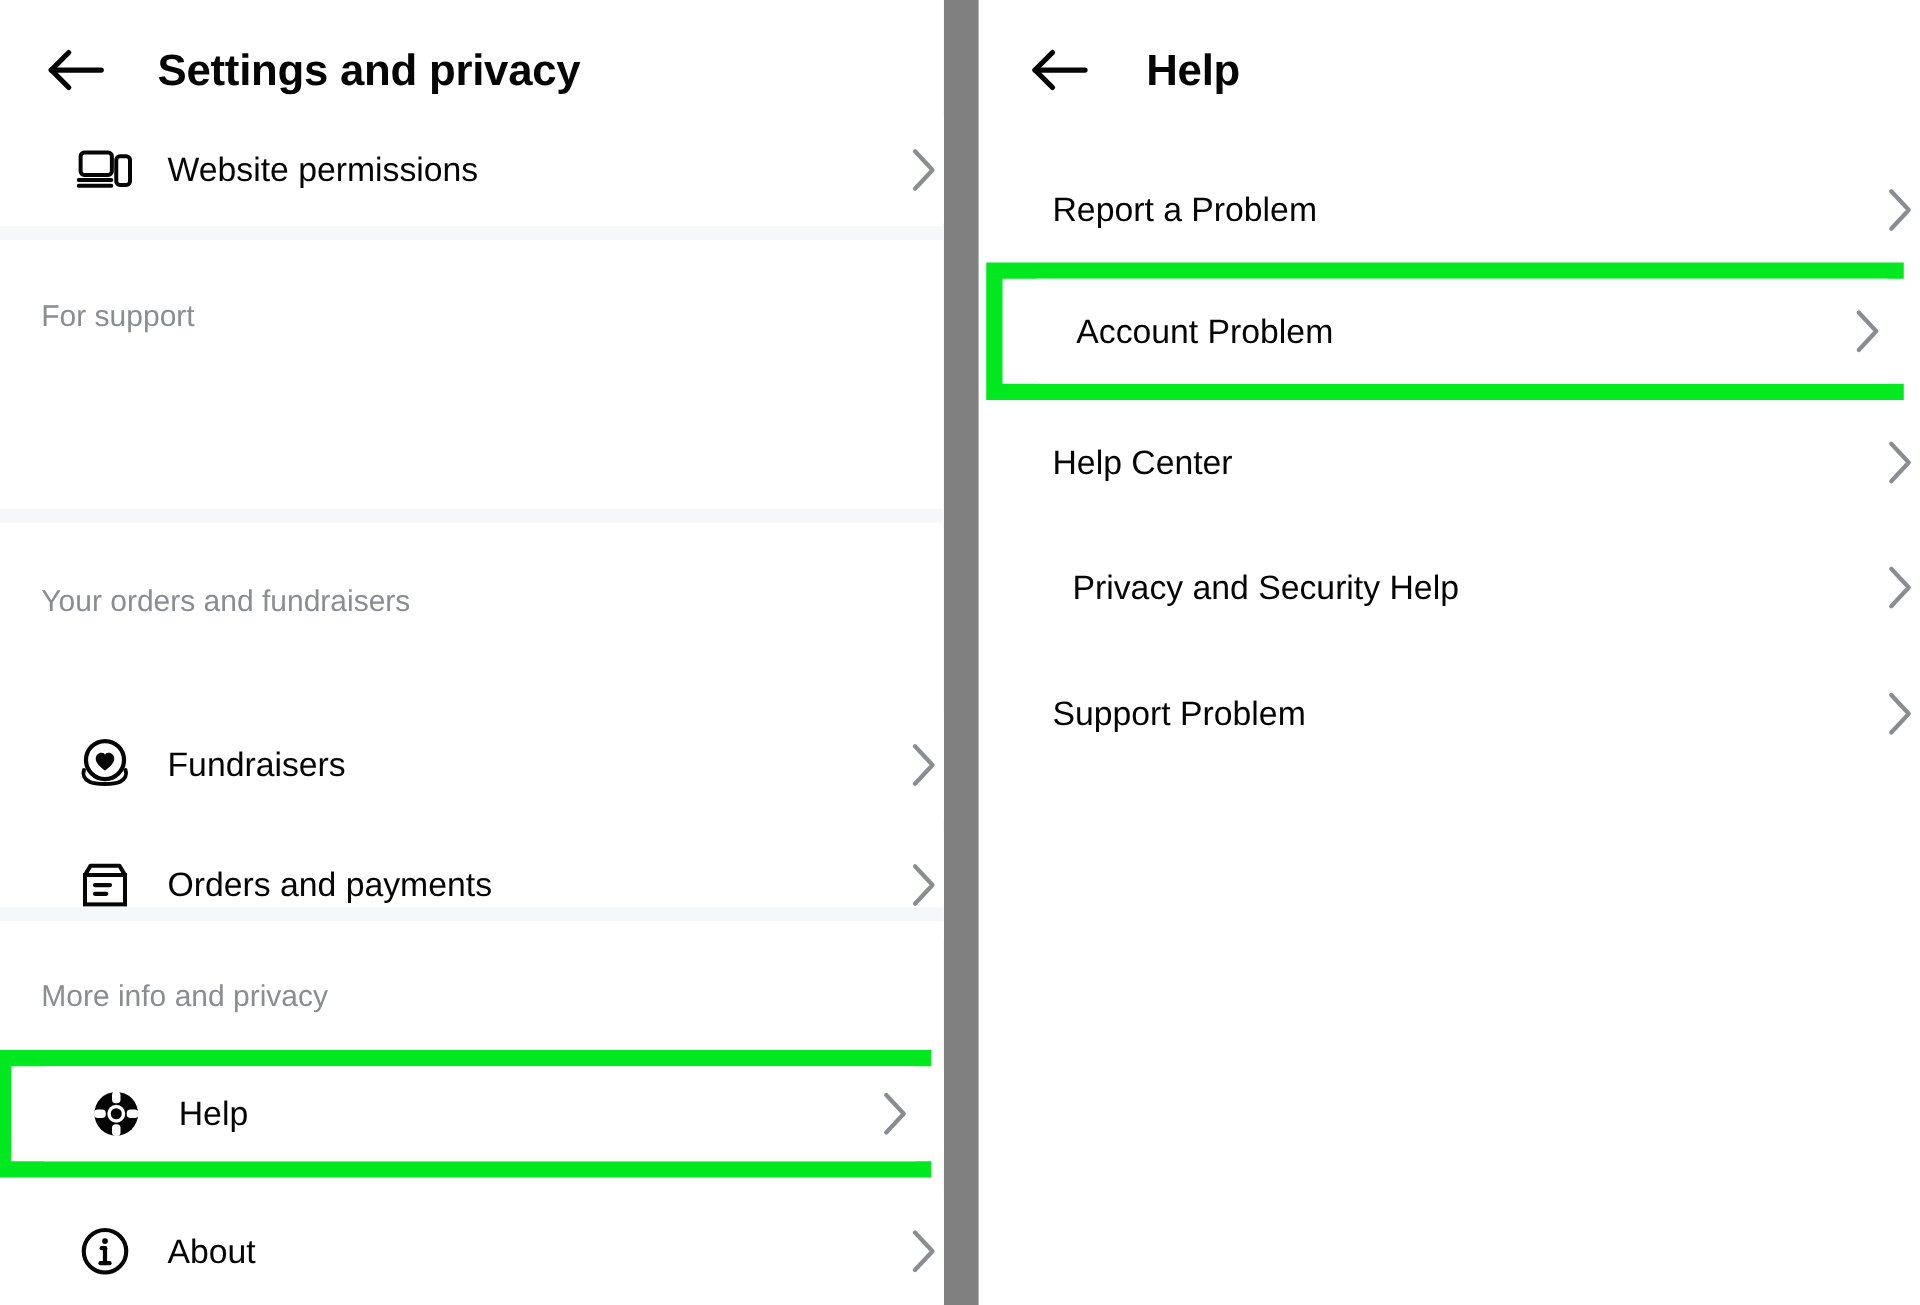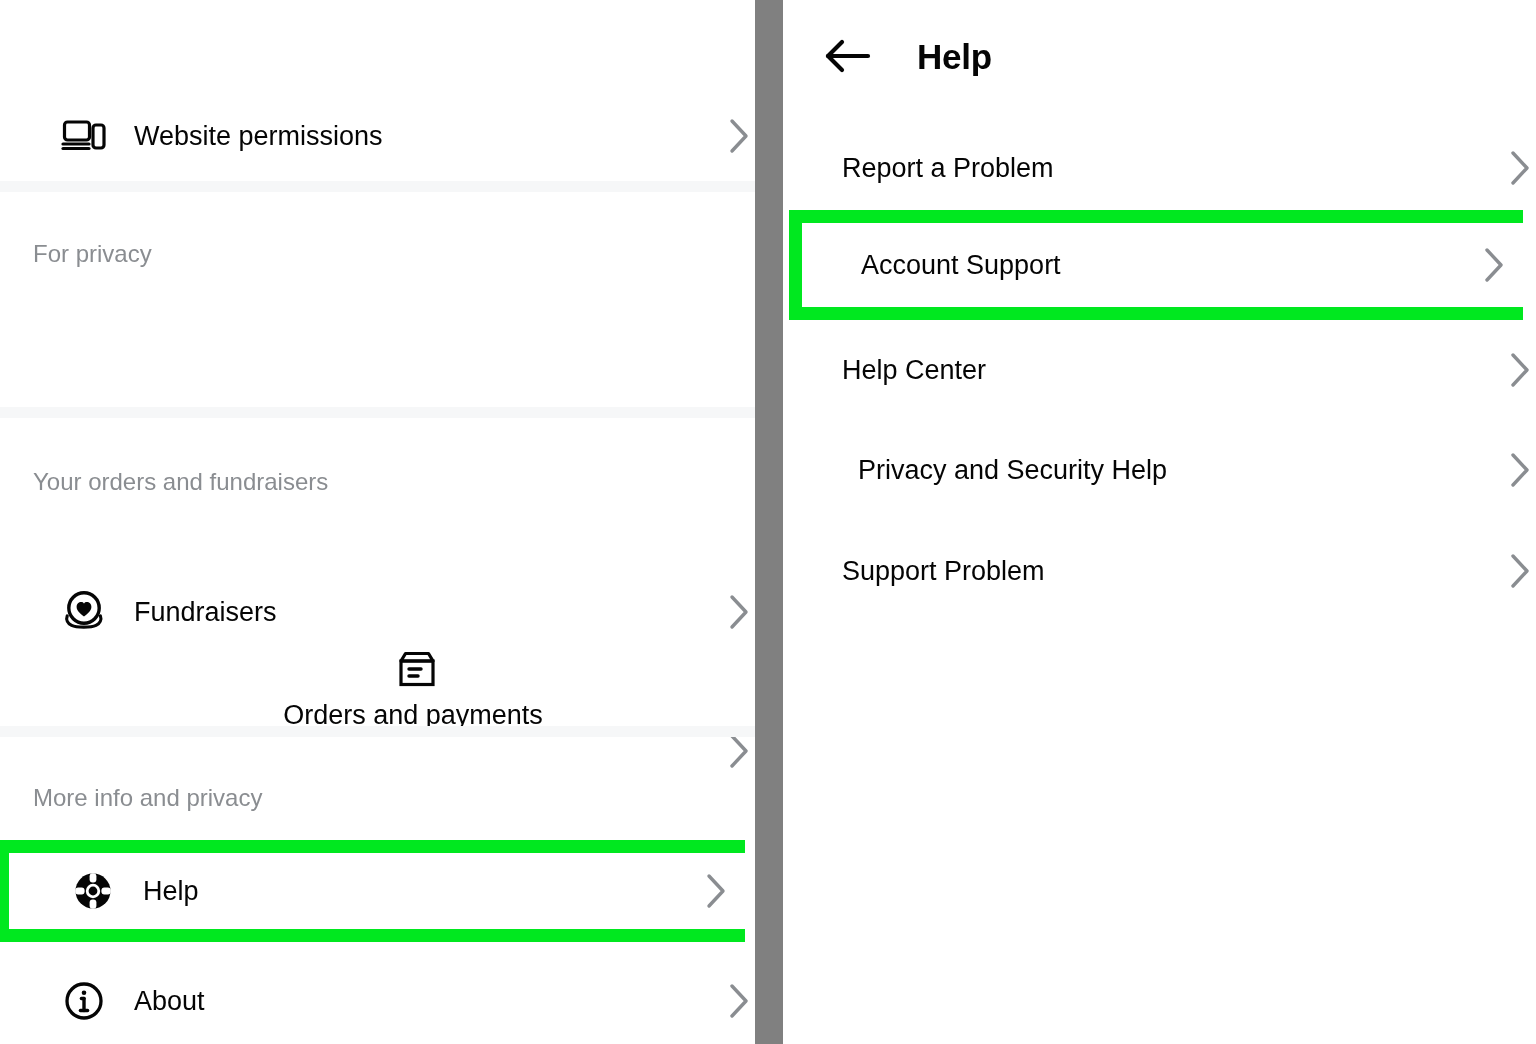--- a/index.html
+++ b/index.html
@@ -88,41 +88,50 @@
   }
   .hl-box .row { height:100%; }
 </style>
 </head>
 <body>
 
 <div class="screen">
 
   <div class="panel panel-left">
 
+    <div class="page-header hdr-left">
+      <div class="back-arrow">
+        <svg width="48" height="40" viewBox="0 0 48 40" aria-hidden="true">
+          <path d="M4 20 H44" stroke="#050505" stroke-width="4.2" stroke-linecap="round" fill="none"></path>
+          <path d="M18 6 L4 20 L18 34" stroke="#050505" stroke-width="4.2" stroke-linecap="round" stroke-linejoin="round" fill="none"></path>
+        </svg>
+      </div>
+      <div class="page-title">Settings and privacy</div>
+    </div>
 
     <div class="row abs" style="top:94px;">
       <span class="row-icon">
         <svg width="46" height="46" viewBox="0 0 46 46" aria-hidden="true">
           <rect x="3.5" y="9" width="25" height="18" rx="3" stroke="#050505" stroke-width="3.2" fill="none"></rect>
           <path d="M2 31 H28" stroke="#050505" stroke-width="3.2" stroke-linecap="round"></path>
           <path d="M2 35.5 H28" stroke="#050505" stroke-width="3.2" stroke-linecap="round"></path>
           <rect x="32" y="12" width="11" height="23" rx="3" stroke="#050505" stroke-width="3.2" fill="none"></rect>
         </svg>
       </span>
       <span class="row-label">Website permissions</span>
       <span class="chevron">
         <svg width="24" height="40" viewBox="0 0 24 40" aria-hidden="true">
           <path d="M5 5 L19 20 L5 35" stroke="#8a8d91" stroke-width="3.4" fill="none" stroke-linecap="round" stroke-linejoin="round"></path>
         </svg>
       </span>
     </div>
 
     <div class="divider-band abs" style="top:181px;"></div>
 
-    <div class="section-label abs" style="top:242px;">For privacy</div>
+    <div class="section-label abs" style="top:242px;">For support</div>
 
 
     <div class="divider-band abs" style="top:407px;"></div>
 
     <div class="section-label abs" style="top:470px;">Your orders and fundraisers</div>
 
     <div class="row abs" style="top:570px;">
       <span class="row-icon">
         <svg width="46" height="46" viewBox="0 0 46 46" aria-hidden="true">
           <path d="M6.2 27 c-1.4 3.6 .4 7.4 4.4 9.4 c3.6 1.8 8.6 1.8 12.2 1.8 c3.6 0 8.6 0 12.2-1.8 c4-2 5.8-5.8 4.4-9.4" stroke="#050505" stroke-width="3.2" fill="none" stroke-linecap="round"></path>
@@ -131,21 +140,21 @@
         </svg>
       </span>
       <span class="row-label">Fundraisers</span>
       <span class="chevron">
         <svg width="24" height="40" viewBox="0 0 24 40" aria-hidden="true">
           <path d="M5 5 L19 20 L5 35" stroke="#8a8d91" stroke-width="3.4" fill="none" stroke-linecap="round" stroke-linejoin="round"></path>
         </svg>
       </span>
     </div>
 
-    <div class="row abs" style="top:638px;flex-direction:column;">
+    <div class="row abs" style="top:666px;">
       <span class="row-icon">
         <svg width="46" height="46" viewBox="0 0 46 46" aria-hidden="true">
           <path d="M7 15 L11.5 7.5 H34.5 L39 15 Z" stroke="#050505" stroke-width="3.2" fill="none" stroke-linejoin="round"></path>
           <rect x="7" y="15" width="32" height="23.5" stroke="#050505" stroke-width="3.2" fill="none"></rect>
           <path d="M15 23 H27" stroke="#050505" stroke-width="3.4" stroke-linecap="round"></path>
           <path d="M15 30 H24" stroke="#050505" stroke-width="3.4" stroke-linecap="round"></path>
         </svg>
       </span>
       <span class="row-label">Orders and payments</span>
       <span class="chevron">
@@ -249,21 +258,21 @@
         <svg width="24" height="40" viewBox="0 0 24 40" aria-hidden="true">
           <path d="M5 5 L19 20 L5 35" stroke="#8a8d91" stroke-width="3.4" fill="none" stroke-linecap="round" stroke-linejoin="round"></path>
         </svg>
       </span>
     </div>
 
   </div>
 
   <div class="hl-box hl-right">
     <div class="row row-noicon">
-      <span class="row-label">Account Support</span>
+      <span class="row-label">Account Problem</span>
       <span class="chevron">
         <svg width="24" height="40" viewBox="0 0 24 40" aria-hidden="true">
           <path d="M5 5 L19 20 L5 35" stroke="#8a8d91" stroke-width="3.4" fill="none" stroke-linecap="round" stroke-linejoin="round"></path>
         </svg>
       </span>
     </div>
   </div>
 
 </div>
 

